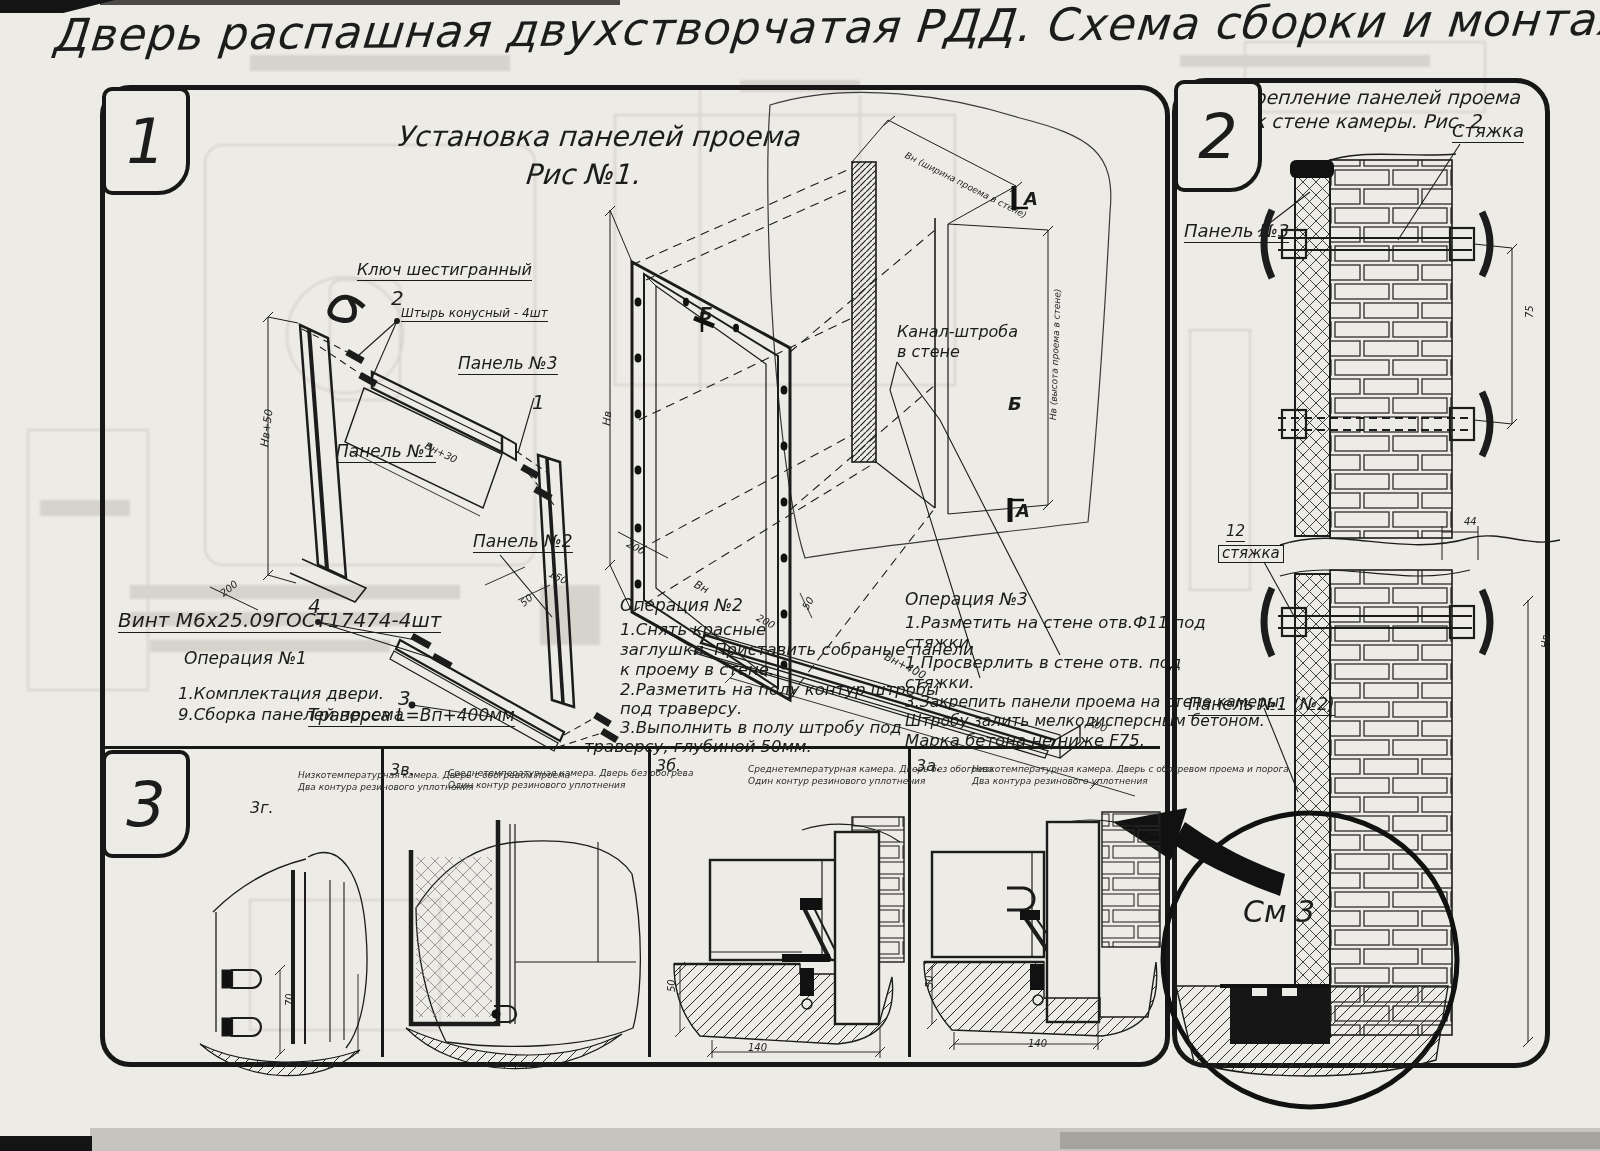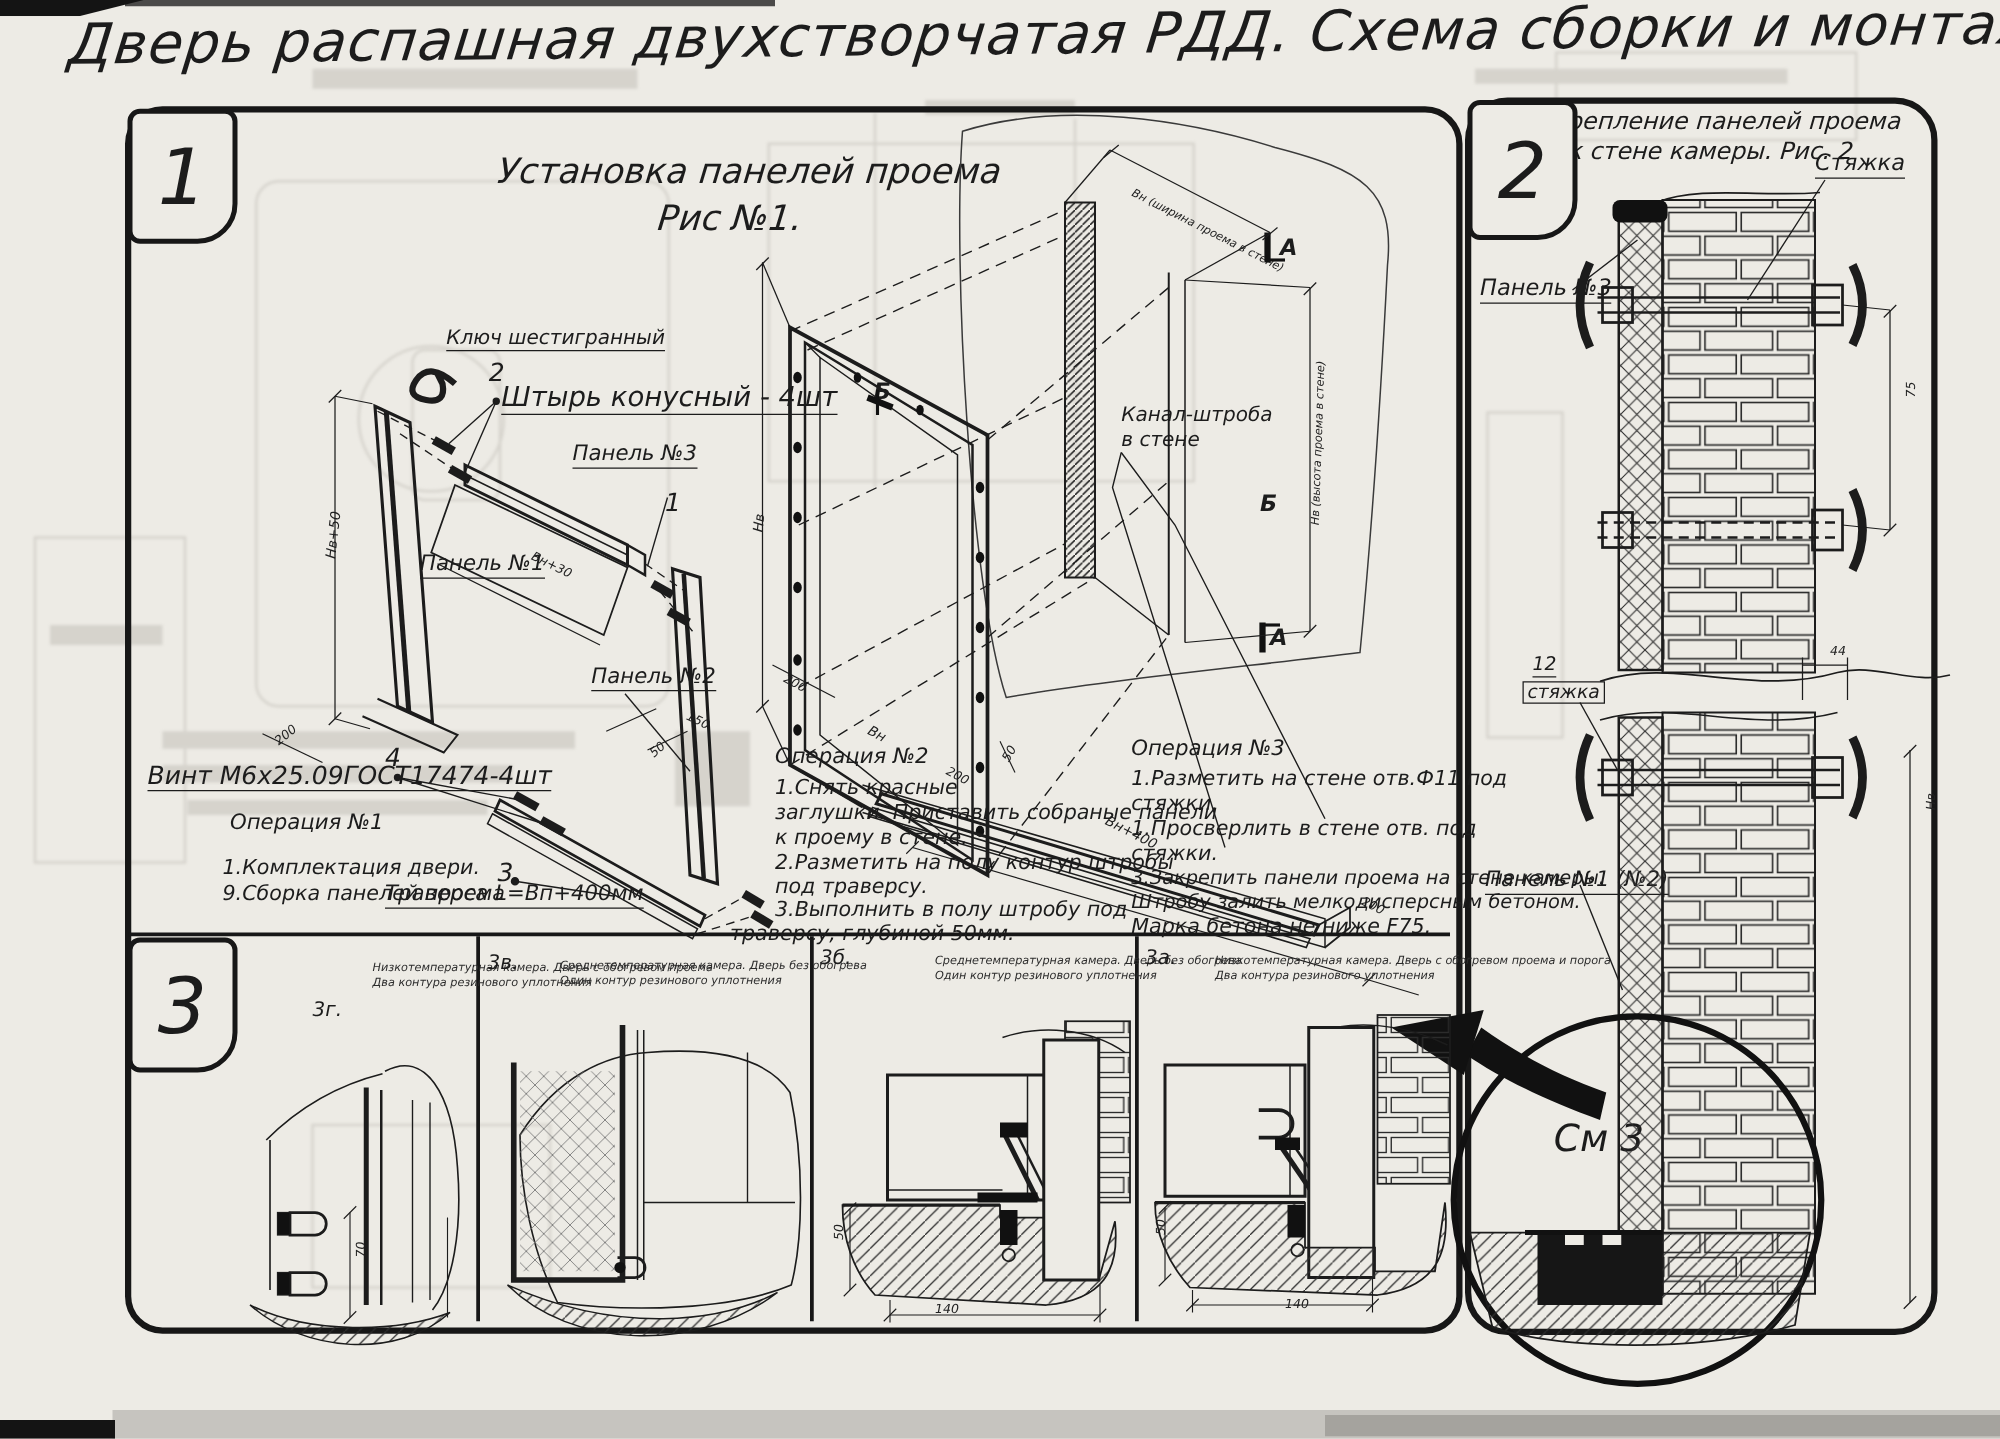--- a/index.html
+++ b/index.html
@@ -74,21 +74,21 @@
   </div>
 <div class="badge" style="left:102px;top:750px;width:80px;height:100px;">
     <span>3</span>
   </div>
 
 <div class="lbl" style="left:400px;top:122px;font-size:28px;transform:skewX(-6deg);">Установка панелей проема</div>
 <div class="lbl" style="left:528px;top:160px;font-size:28px;transform:skewX(-6deg);">Рис №1.</div>
 
 <div class="lbl ul" style="left:357px;top:262px;font-size:16px;">Ключ шестигранный</div>
 <div class="lbl" style="left:391px;top:288px;font-size:20px;">2</div>
-<div class="lbl ul" style="left:401px;top:307px;font-size:22px;">Штырь конусный - 4шт</div>
+<div class="lbl ul" style="left:401px;top:307px;font-size:12px;">Штырь конусный - 4шт</div>
 <div class="lbl ul" style="left:458px;top:355px;font-size:17px;">Панель №3</div>
 <div class="lbl ul" style="left:336px;top:443px;font-size:17px;">Панель №1</div>
 <div class="lbl ul" style="left:473px;top:533px;font-size:17px;">Панель №2</div>
 <div class="lbl" style="left:532px;top:392px;font-size:20px;">1</div>
 <div class="lbl" style="left:308px;top:596px;font-size:20px;">4</div>
 <div class="lbl ul" style="left:118px;top:610px;font-size:20px;">Винт М6х25.09ГОСТ17474-4шт</div>
 <div class="lbl" style="left:184px;top:650px;font-size:17px;font-style:italic;">Операция №1</div>
 <div class="optext" style="left:178px;top:684px;">1.Комплектация двери.</div>
 <div class="optext" style="left:178px;top:705px;">9.Сборка панелей проема</div>
 <div class="lbl" style="left:398px;top:688px;font-size:20px;">3</div>

